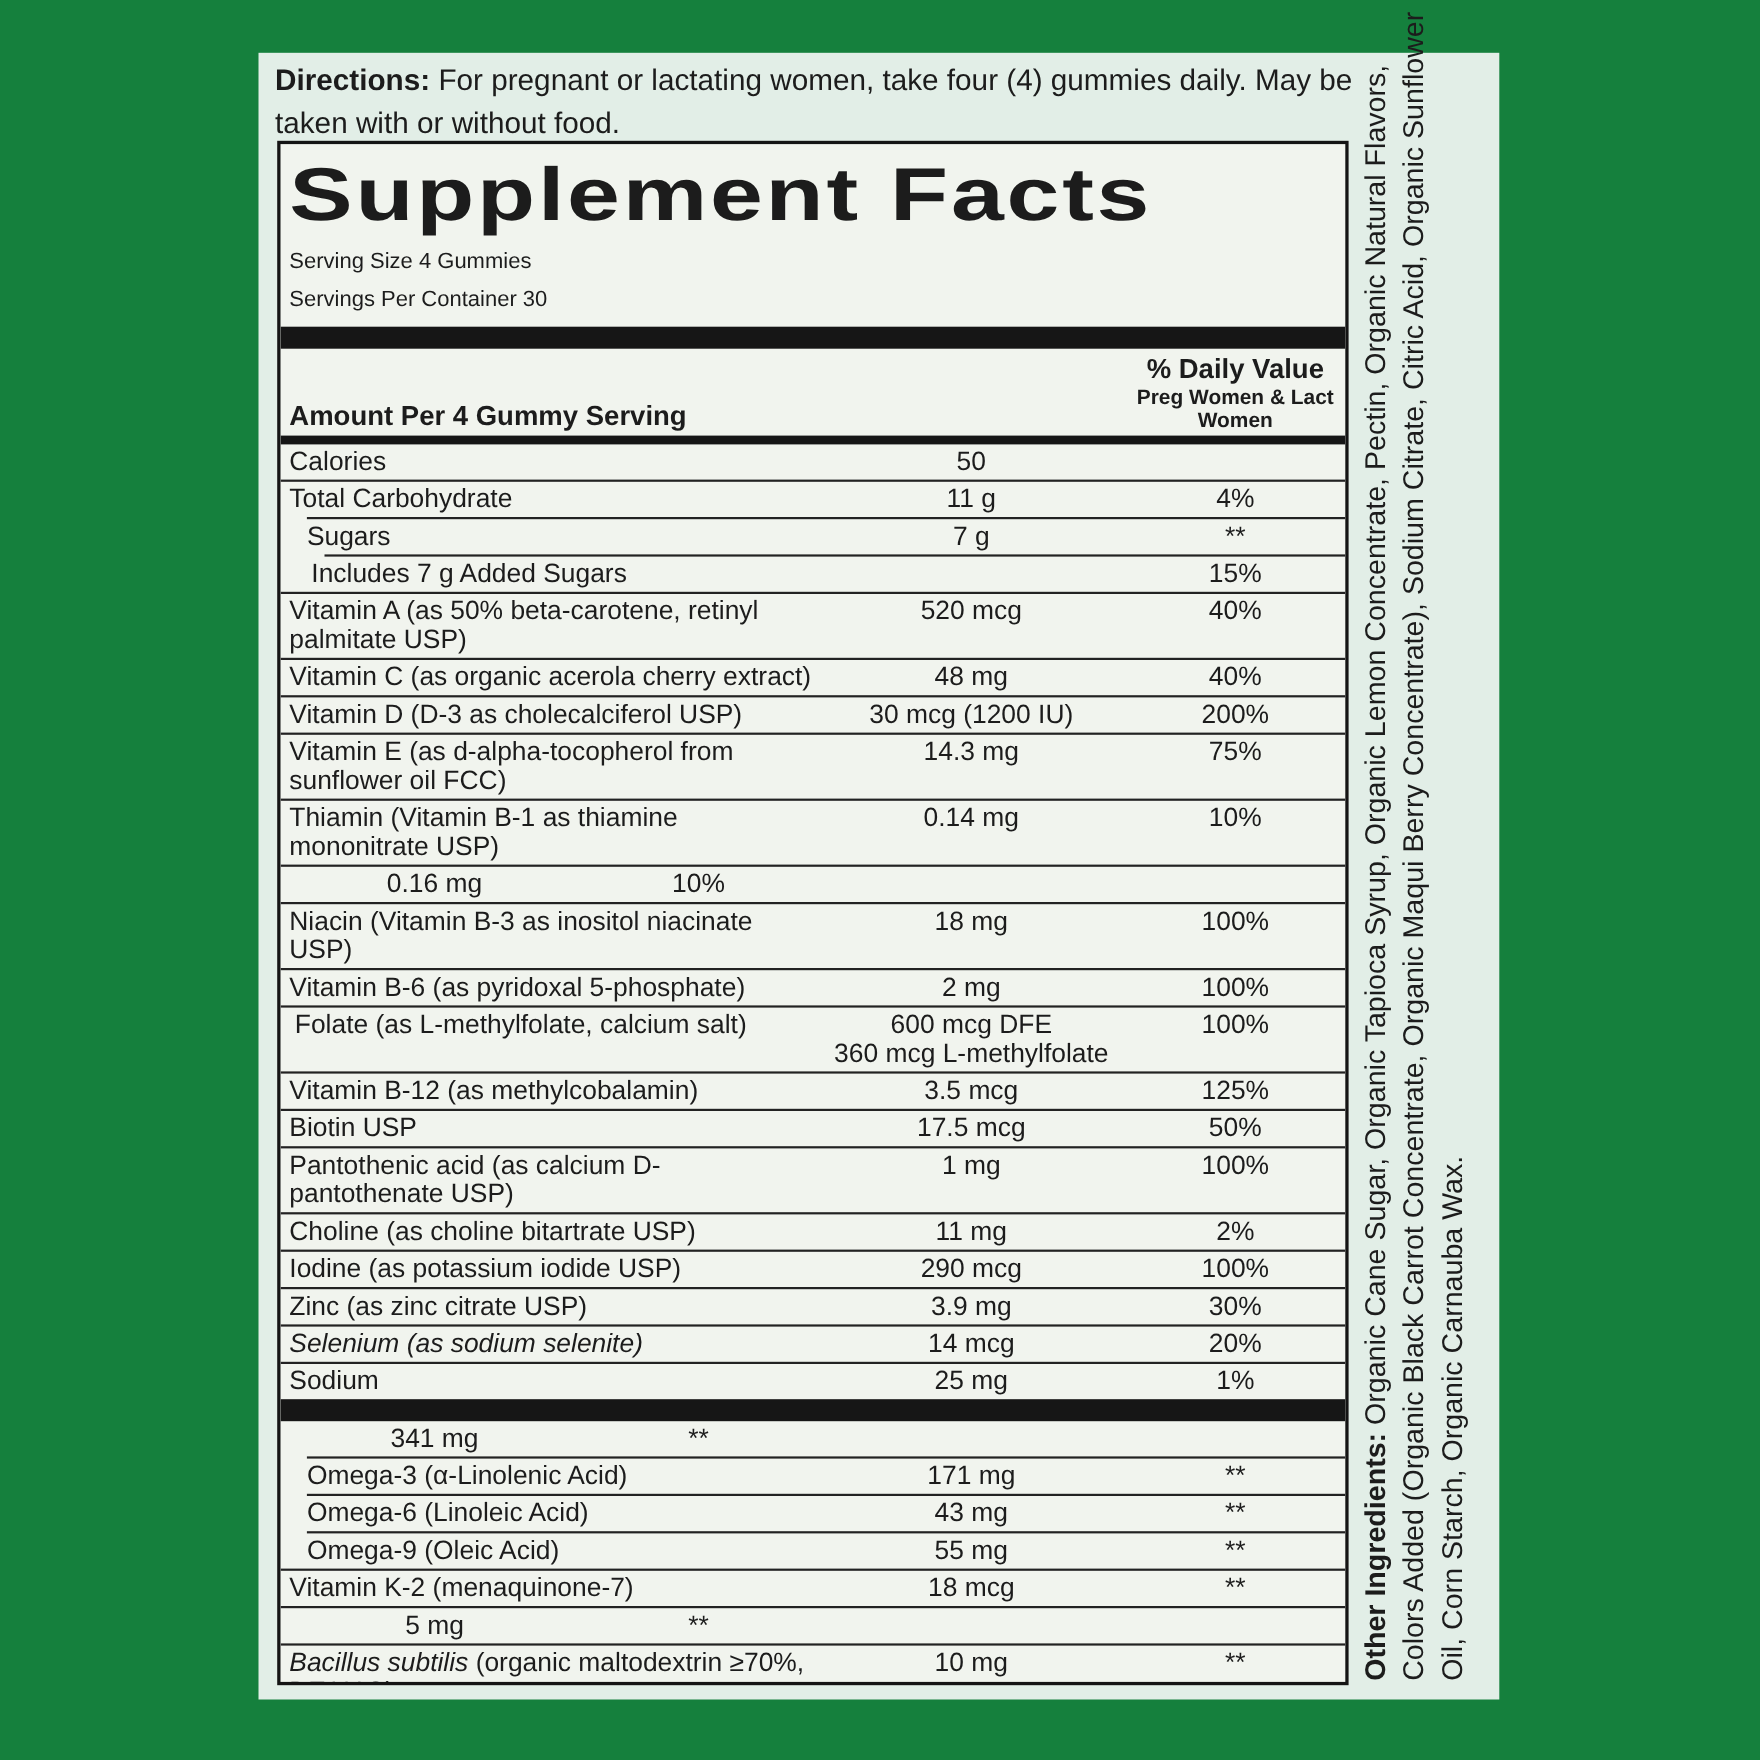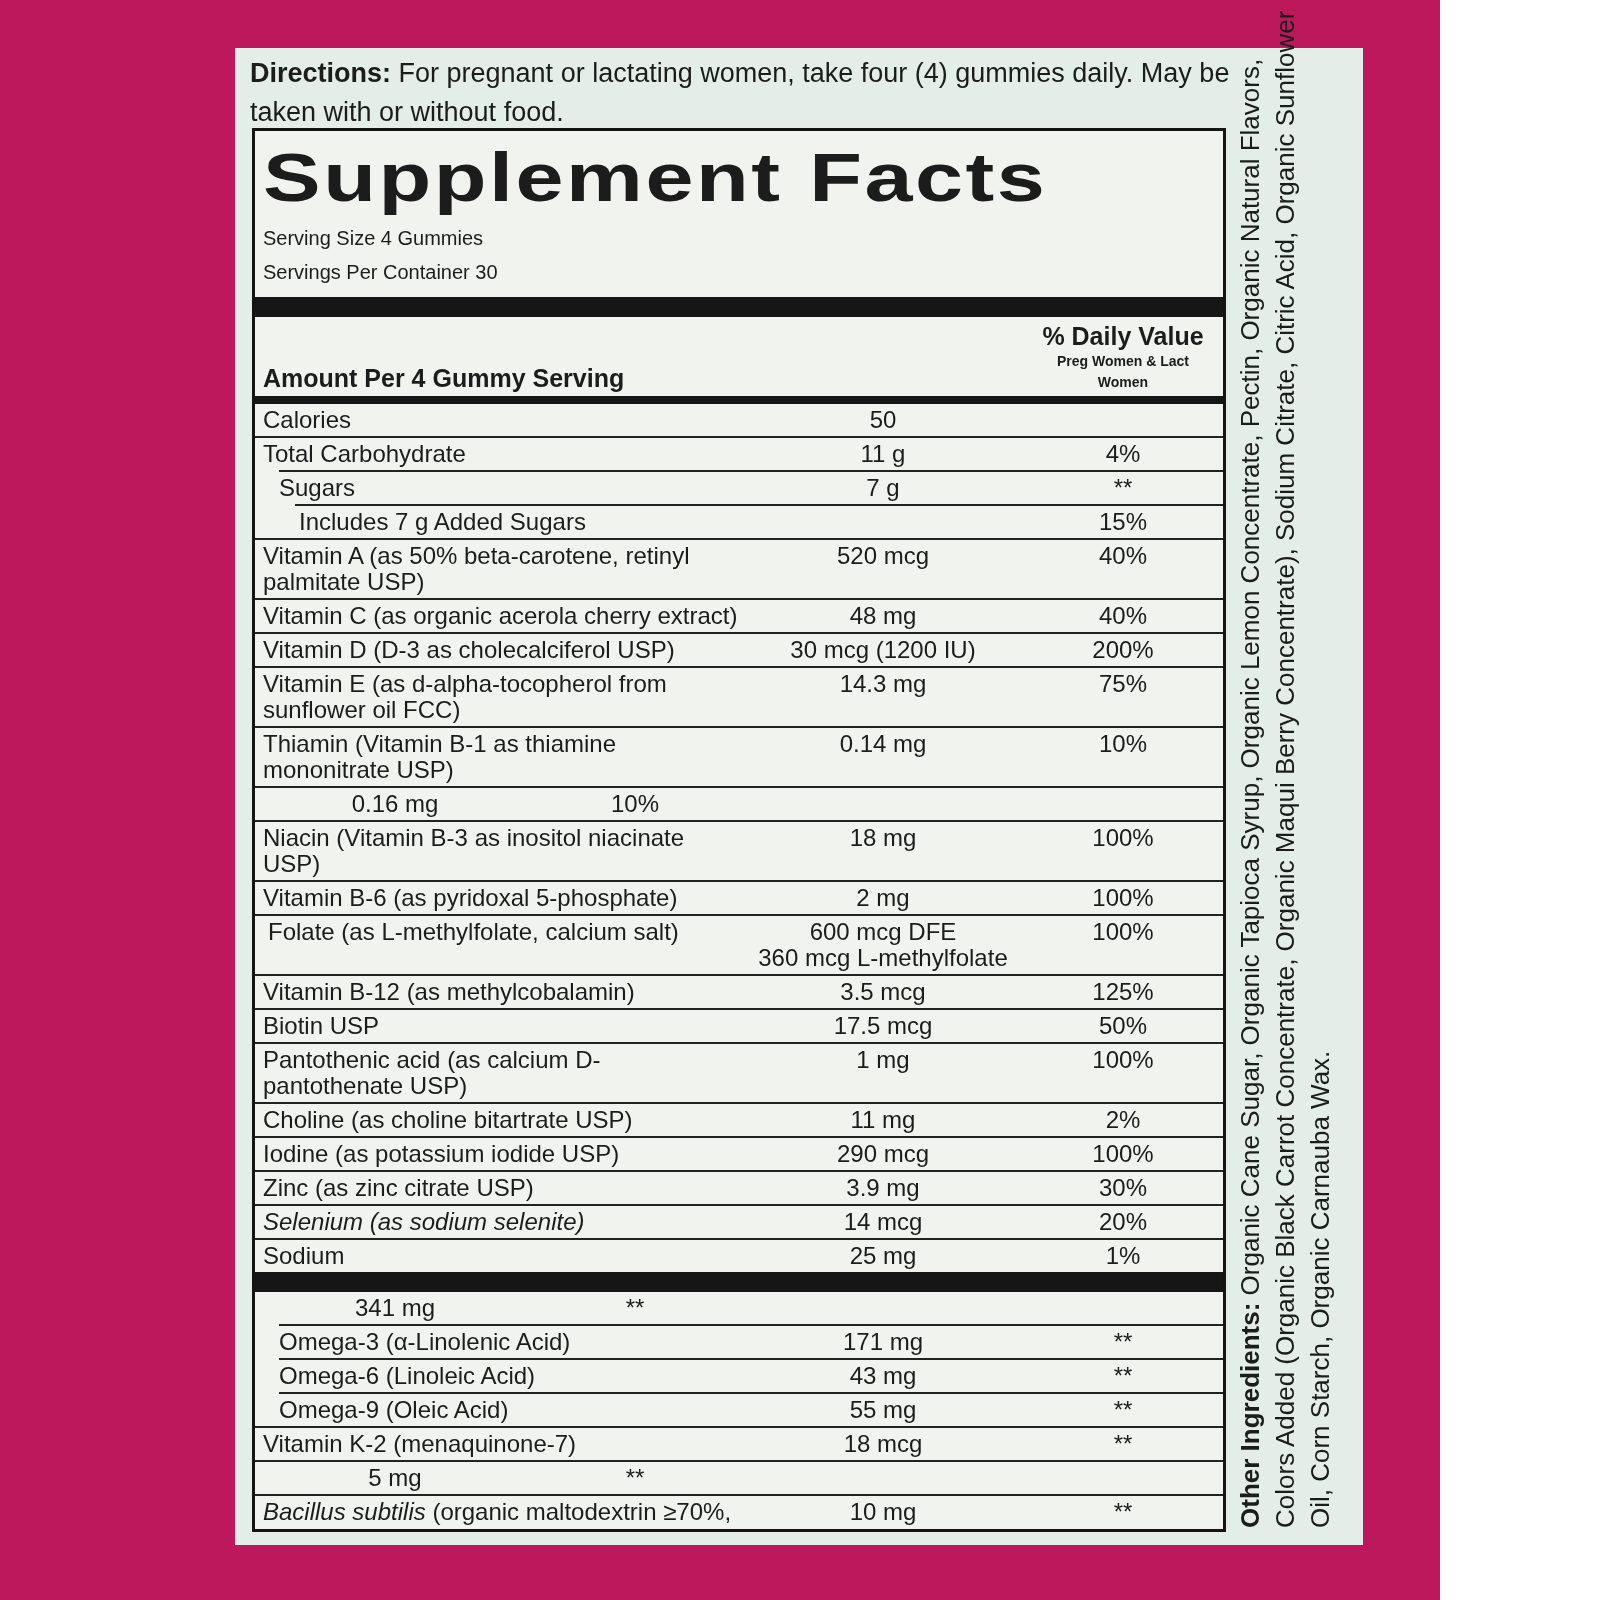--- a/index.html
+++ b/index.html
@@ -1,36 +1,36 @@
 <!DOCTYPE html>
 <html><head>
 <meta charset="utf-8">
 <style>
   html,body{margin:0;padding:0;background:#ffffff;}
-  .page{position:relative;width:1440px;height:1600px;background:#be185d;overflow:hidden;
+  .page{position:relative;width:1600px;height:1600px;background:#15803d;overflow:hidden;
         font-family:"Liberation Sans",sans-serif;color:#1c1c1c;}
   .label{position:absolute;left:235px;top:48px;width:1128px;height:1497px;background:#e2eee7;}
   .directions{position:absolute;left:15px;top:6px;font-size:27px;line-height:39px;white-space:nowrap;}
   .directions b{font-weight:700;}
   .facts-box{position:absolute;left:17px;top:80px;width:968px;height:1398px;
              border:3px solid #141414;background:#f1f4ee;overflow:hidden;}
   .title-wrap{margin:10px 0 0 8px;height:74px;}
   .title{display:inline-block;font-size:68px;font-weight:700;letter-spacing:2px;line-height:72px;
          transform:scaleX(1.27);transform-origin:0 50%;white-space:nowrap;}
   .serving{font-size:20px;line-height:34px;margin-left:8px;}
   .serving-block{margin-top:6px;}
   .bar{background:#161616;width:100%;}
   .bar-thick{height:20px;}
   .bar-med{height:8px;}
   .bar1{margin-top:8px;}
   .hdr{display:flex;justify-content:space-between;align-items:flex-end;padding:5px 0 3px 8px;}
   .hdr-left{font-size:25px;font-weight:700;}
   .hdr-right{width:200px;text-align:center;}
   .dvh{font-size:25px;font-weight:700;white-space:nowrap;}
-  .dvs{font-size:14px;font-weight:700;line-height:21px;white-space:nowrap;}
+  .dvs{font-size:19px;font-weight:700;line-height:21px;white-space:nowrap;}
   .row{display:flex;align-items:flex-start;padding:3px 0;font-size:24px;line-height:26px;}
   .cell-name{flex:1;padding-right:4px;}
   .cell-amt{width:280px;text-align:center;flex:none;}
   .cell-dv{width:200px;text-align:center;flex:none;}
   .sep{height:2px;background:#222222;}
   .ingredients{position:absolute;left:998px;top:1480px;width:1460px;
                transform:rotate(-90deg);transform-origin:0 0;
                font-size:26px;line-height:35px;}
   .ing-line{white-space:nowrap;}
   .ing-line b{font-weight:700;}
@@ -93,21 +93,21 @@
             <div class="cell-name" style="padding-left: 24px;">
               <div>Sugars</div>
             </div>
             <div class="cell-amt">
               <div>7 g</div>
             </div>
             <div class="cell-dv">**</div>
           </div>
           <div class="sep" style="margin-left: 40px;"></div>
           <div class="row">
-            <div class="cell-name" style="padding-left: 44px;">
+            <div class="cell-name" style="padding-left: 28px;">
               <div>Includes 7 g Added Sugars</div>
             </div>
             <div class="cell-amt">
               <div></div>
             </div>
             <div class="cell-dv">15%</div>
           </div>
           <div class="sep" style="margin-left: 0px;"></div>
           <div class="row">
             <div class="cell-name" style="padding-left: 8px;">

